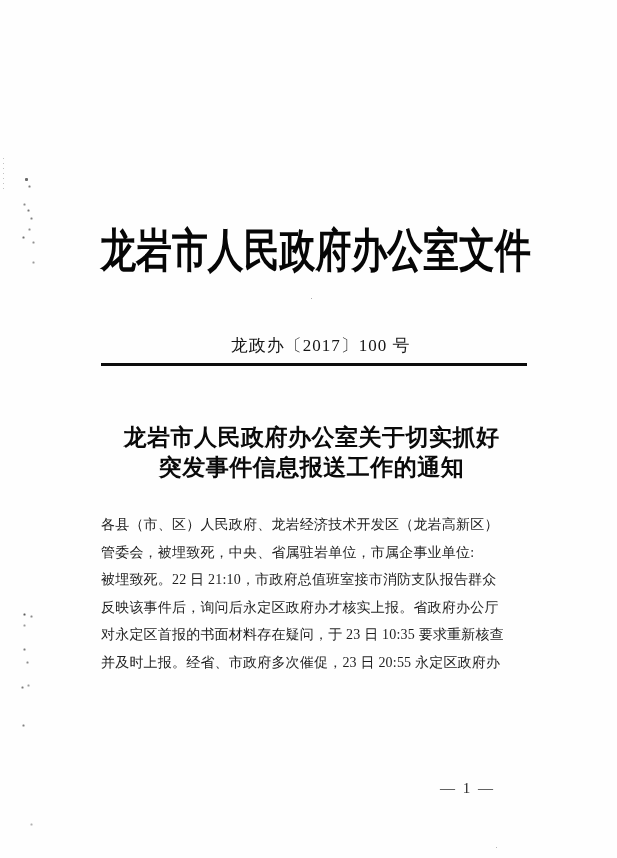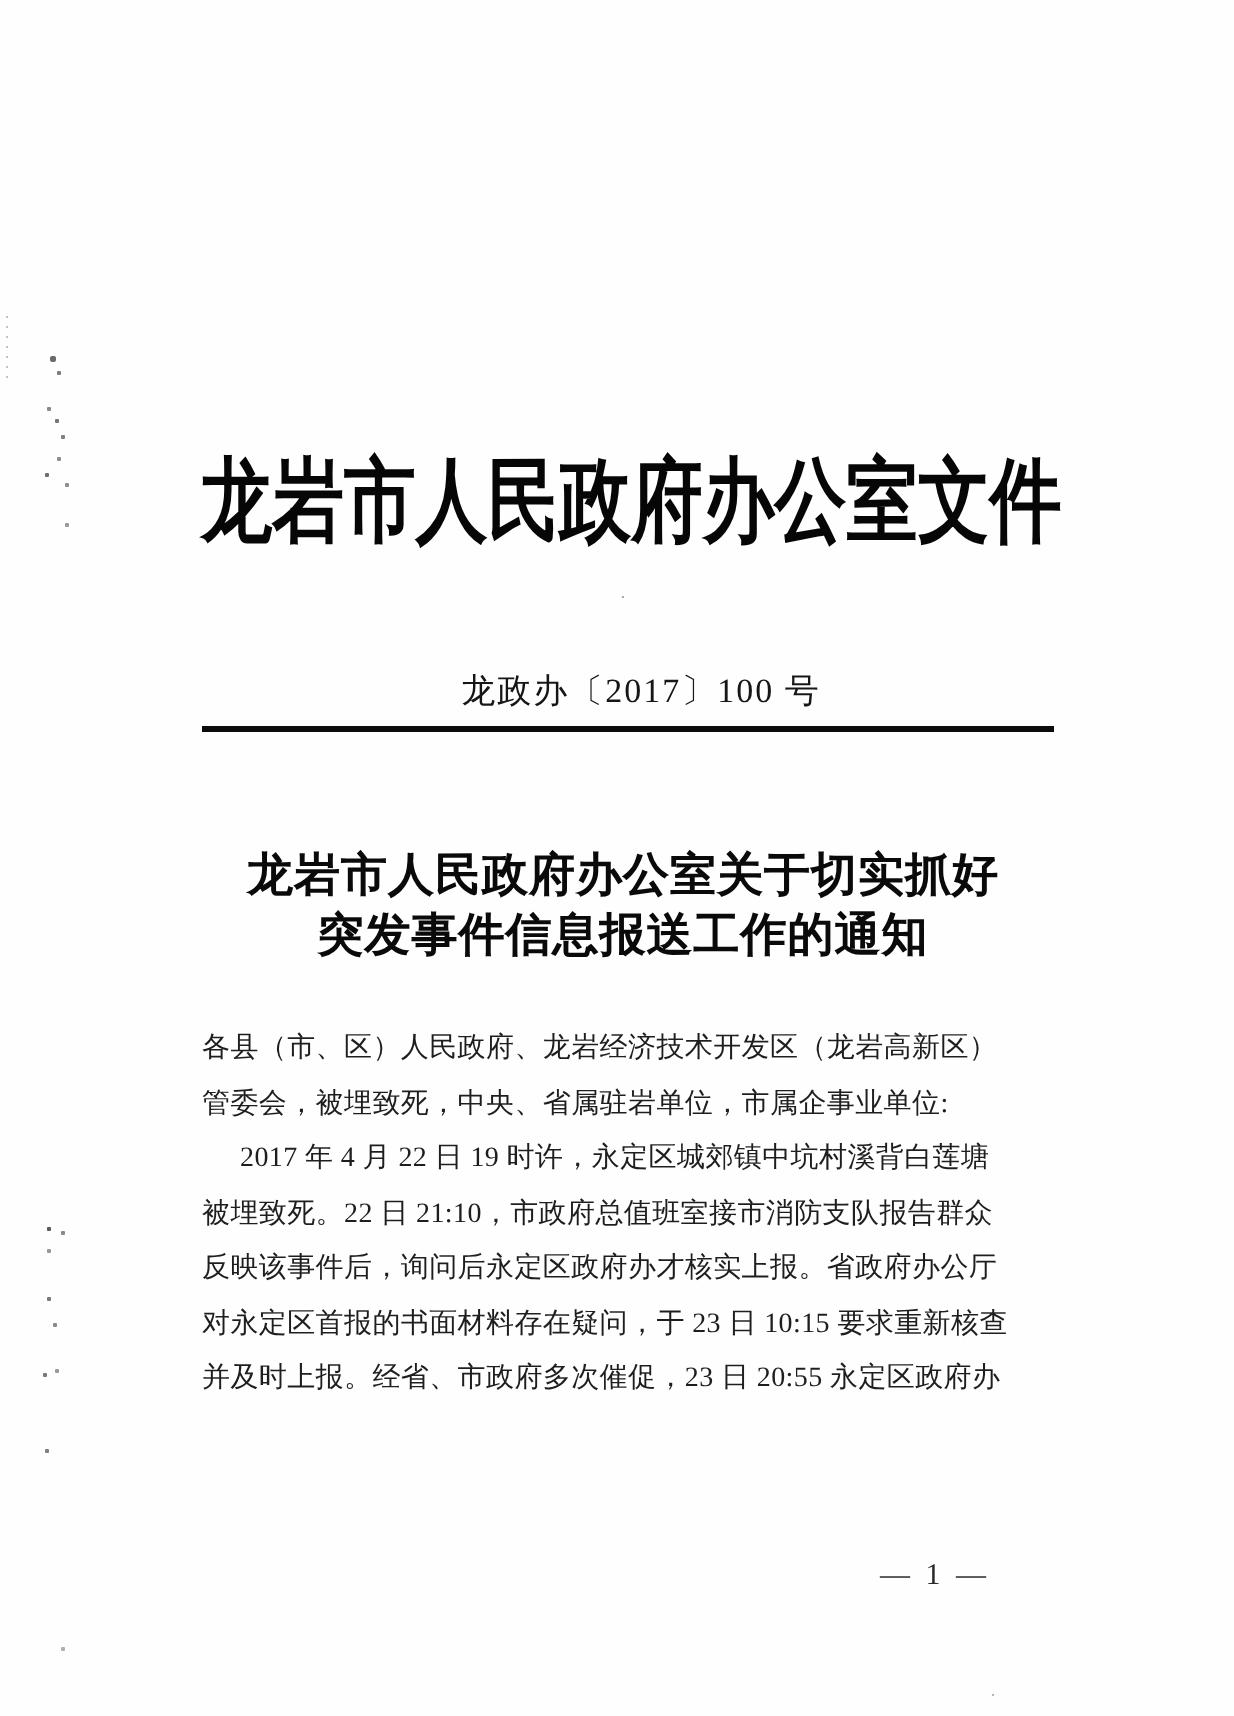--- a/index.html
+++ b/index.html
@@ -156,22 +156,21 @@
   <div class="rule"></div>
 
   <div class="notice-title">
     <div>龙岩市人民政府办公室关于切实抓好</div>
     <div>突发事件信息报送工作的通知</div>
   </div>
 
   <div class="body-text">
     <div class="body-line">各县（市、区）人民政府、龙岩经济技术开发区（龙岩高新区）</div>
     <div class="body-line">管委会，被埋致死，中央、省属驻岩单位，市属企事业单位:</div>
-    <div class="body-line indent">2017 年 4 月 22 日 19 时许，永定区城郊镇中坑村溪背白莲塘</div>
     <div class="body-line">被埋致死。22 日 21:10，市政府总值班室接市消防支队报告群众</div>
     <div class="body-line">反映该事件后，询问后永定区政府办才核实上报。省政府办公厅</div>
-    <div class="body-line">对永定区首报的书面材料存在疑问，于 23 日 10:15 要求重新核查</div>
+    <div class="body-line">对永定区首报的书面材料存在疑问，于 23 日 10:35 要求重新核查</div>
     <div class="body-line">并及时上报。经省、市政府多次催促，23 日 20:55 永定区政府办</div>
   </div>
 
   <div class="page-number">— 1 —</div>
 
 </div>
 
 </body></html>

